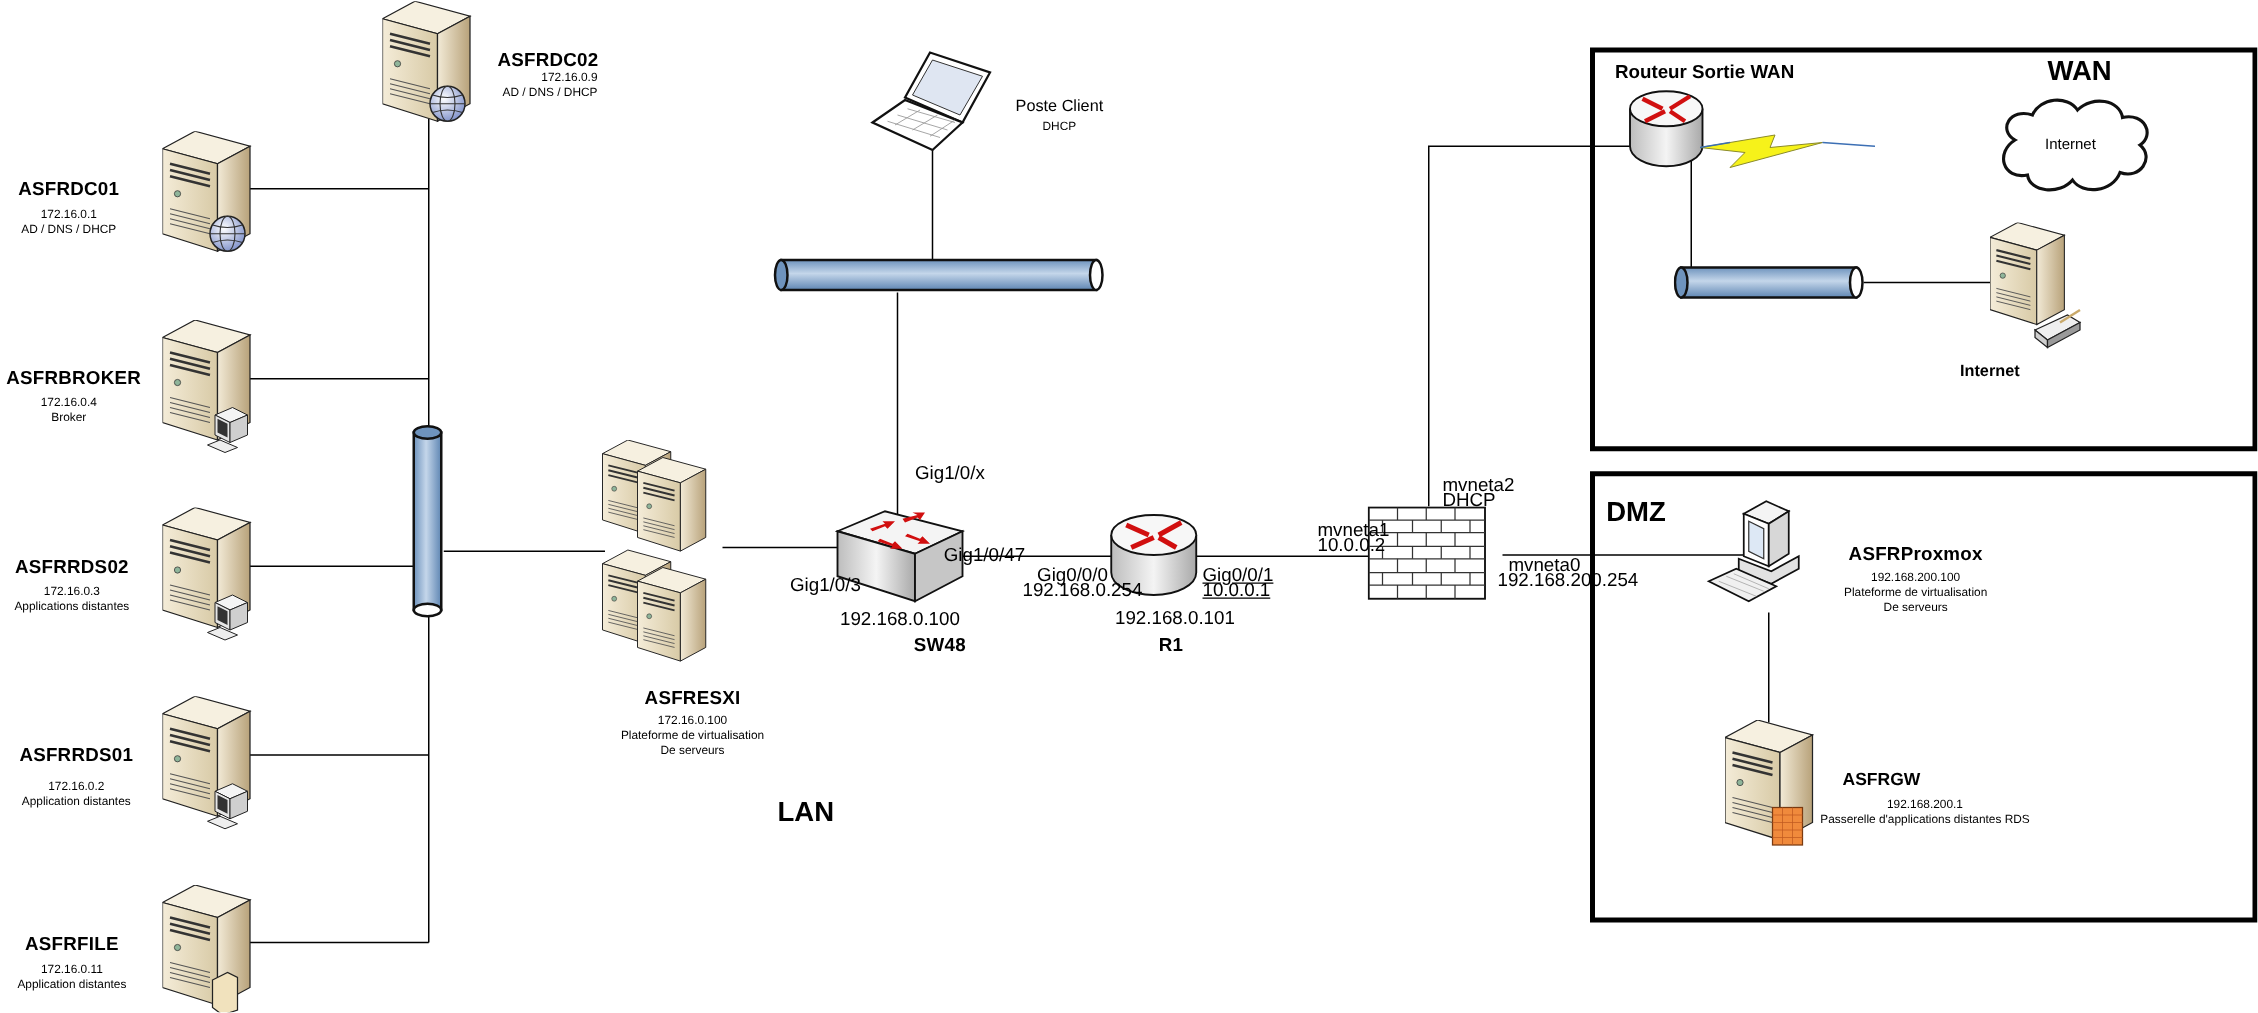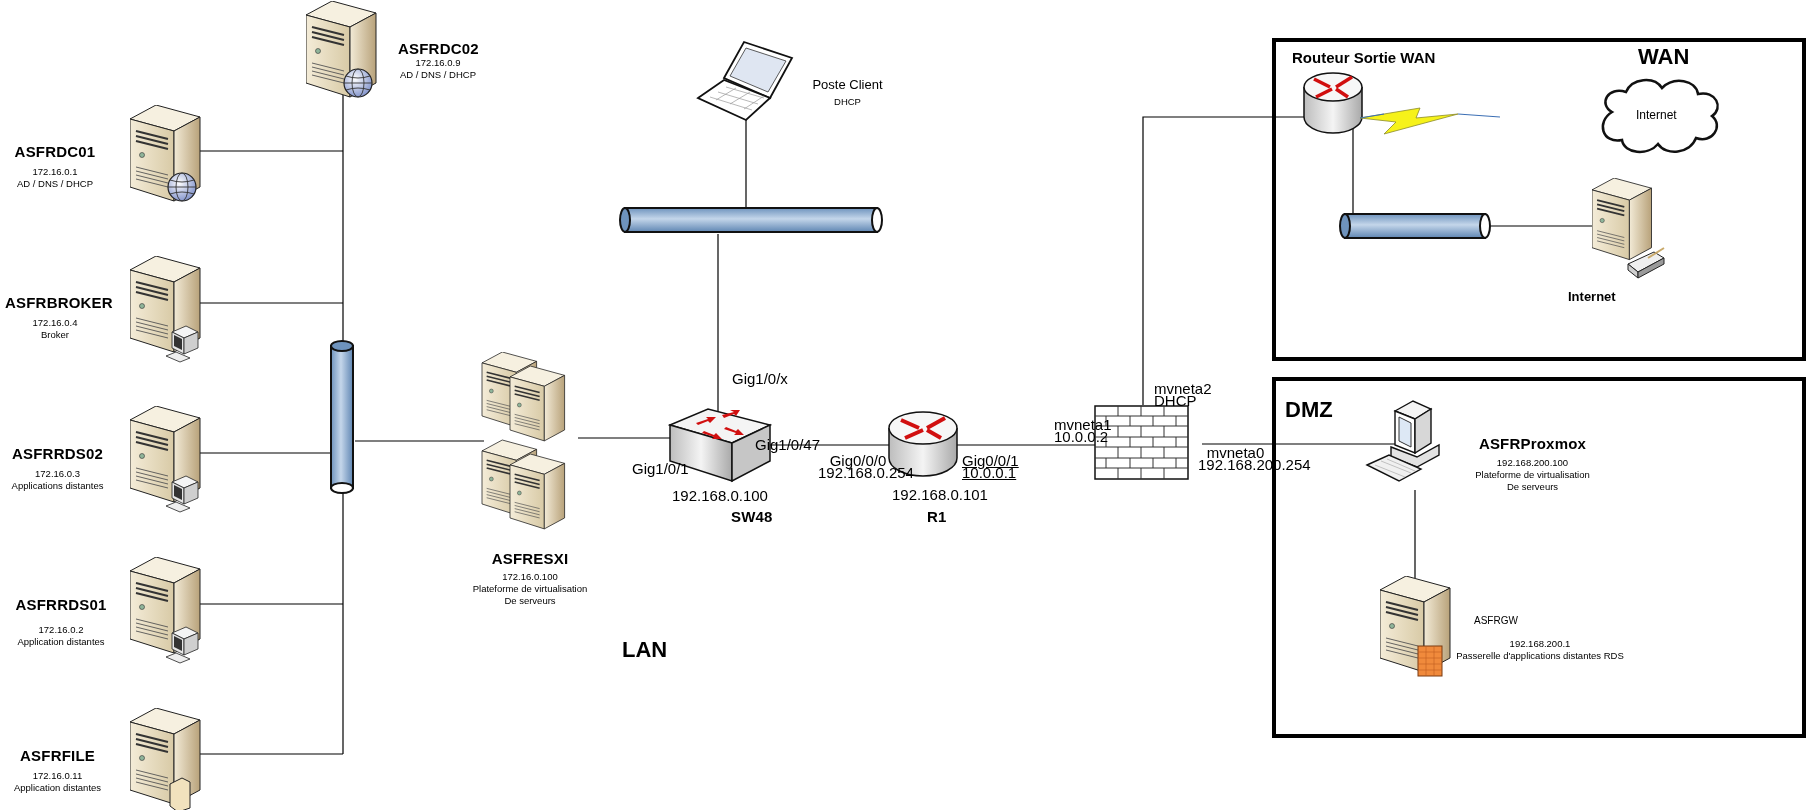--- a/index.html
+++ b/index.html
@@ -93,21 +93,21 @@
 <div class="zone-box" style="left:1272px;top:38px;width:534px;height:323px;"></div>
 <div class="zone-box" style="left:1272px;top:377px;width:534px;height:361px;"></div>
 <div class="zone-title" style="left:1638px;top:44px;">WAN</div>
 <div class="zone-title" style="left:1285px;top:397px;">DMZ</div>
 <div class="zone-title" style="left:592px;top:637px;margin-left:30px;">LAN</div>
 
 <svg class="icon" style="left:306px;top:1px;" width="82" height="100">
     <use href="#tower"></use>
     <use href="#globeBadge" x="52" y="82"></use>
   </svg>
-<div class="lbl" style="left:398px;top:40px;width:80px;">
+<div class="lbl" style="left:398px;top:40px;width:80px;text-align:right;">
   <div class="name">ASFRDC02</div>
   <div class="sub">172.16.0.9</div>
   <div class="sub">AD / DNS / DHCP</div>
 </div>
 
 <svg class="icon" style="left:130px;top:105px;" width="82" height="100">
     <use href="#tower"></use>
     <use href="#globeBadge" x="52" y="82"></use>
   </svg>
 <div class="lbl" style="left:5px;top:143px;width:100px;">
@@ -169,21 +169,21 @@
   <g transform="translate(30,14) scale(0.78)">
       <use href="#tower"></use>
     </g>
   <g transform="translate(2,88) scale(0.78)">
       <use href="#tower"></use>
     </g>
   <g transform="translate(30,102) scale(0.78)">
       <use href="#tower"></use>
     </g>
 </svg>
-<div class="lbl" style="left:460px;top:550px;width:140px;">
+<div class="lbl" style="left:484px;top:550px;width:140px;">
   <div class="name">ASFRESXI</div>
   <div class="sub" style="margin-top:4px">172.16.0.100</div>
   <div class="sub">Plateforme de virtualisation</div>
   <div class="sub">De serveurs</div>
 </div>
 
 <svg class="icon" style="left:696px;top:40px;" width="100" height="84">
   <polygon points="28,38 48,2 96,18 74,58" fill="#fff" stroke="#111" stroke-width="1.8"></polygon>
   <polygon points="34,36 50,8 90,21 72,52" fill="#dfe6f2" stroke="#333" stroke-width="0.8"></polygon>
   <polygon points="2,58 28,40 74,58 50,80" fill="#fff" stroke="#111" stroke-width="1.8"></polygon>
@@ -204,21 +204,21 @@
   <polygon points="2,18 64,36 64,74 2,54" fill="url(#grey)" stroke="#111" stroke-width="1.5"></polygon>
   <polygon points="64,36 102,18 102,54 64,74" fill="#c6c6c6" stroke="#111" stroke-width="1.5"></polygon>
   <g fill="#d10f0f">
     <polygon points="28,16 40,12 38,10 48,10 42,16 40,14 30,18"></polygon>
     <polygon points="54,8 66,5 62,3 72,3 68,9 66,7 56,11"></polygon>
     <polygon points="56,22 68,26 66,28 76,28 70,22 68,24 58,20"></polygon>
     <polygon points="34,26 46,30 44,32 54,32 48,26 46,28 36,24"></polygon>
   </g>
 </svg>
 <div class="port lbl" style="left:732px;top:373px;">Gig1/0/x</div>
-<div class="port lbl" style="left:632px;top:463px;">Gig1/0/1</div>
+<div class="port lbl" style="left:632px;top:463px;">Gig1/0/3</div>
 <div class="port lbl" style="left:755px;top:439px;">Gig1/0/47</div>
 <div class="port lbl" style="left:672px;top:490px;">192.168.0.100</div>
 <div class="name lbl" style="left:731px;top:508px;">SW48</div>
 
 <svg class="icon" style="left:887px;top:410px;" width="72" height="70">
   <path d="M2,18 V48 A34,18 0 0 0 70,48 V18" fill="url(#grey)" stroke="#111" stroke-width="1.5"></path>
   <ellipse cx="36" cy="18" rx="34" ry="16" fill="#f7f7f7" stroke="#111" stroke-width="1.5"></ellipse>
   <g stroke="#d10f0f" stroke-width="4" fill="#d10f0f">
     <line x1="14" y1="10" x2="32" y2="18"></line>
       <line x1="40" y1="18" x2="58" y2="8"></line>
@@ -312,17 +312,17 @@
   <div class="sub" style="margin-top:5px">192.168.200.100</div>
   <div class="sub">Plateforme de virtualisation</div>
   <div class="sub">De serveurs</div>
 </div>
 
 <svg class="icon" style="left:1380px;top:576px;" width="82" height="104">
   <use href="#tower"></use>
   <rect x="38" y="70" width="24" height="30" fill="#f08a3c" stroke="#7a3a10" stroke-width="1"></rect>
   <path d="M38,76H62 M38,82H62 M38,88H62 M38,94H62 M46,70V100 M54,70V100" stroke="#c05a20" stroke-width="0.6"></path>
 </svg>
-<div class="lbl" style="left:1474px;top:615px;font-weight:normal;font-size:10px;">ASFRGW</div>
+<div class="lbl" style="left:1474px;top:615px;font-weight:bold;font-size:14px;">ASFRGW</div>
 <div class="lbl" style="left:1455px;top:638px;width:170px;">
   <div class="sub">192.168.200.1</div>
   <div class="sub">Passerelle d'applications distantes RDS</div>
 </div>
 
 </body></html>

